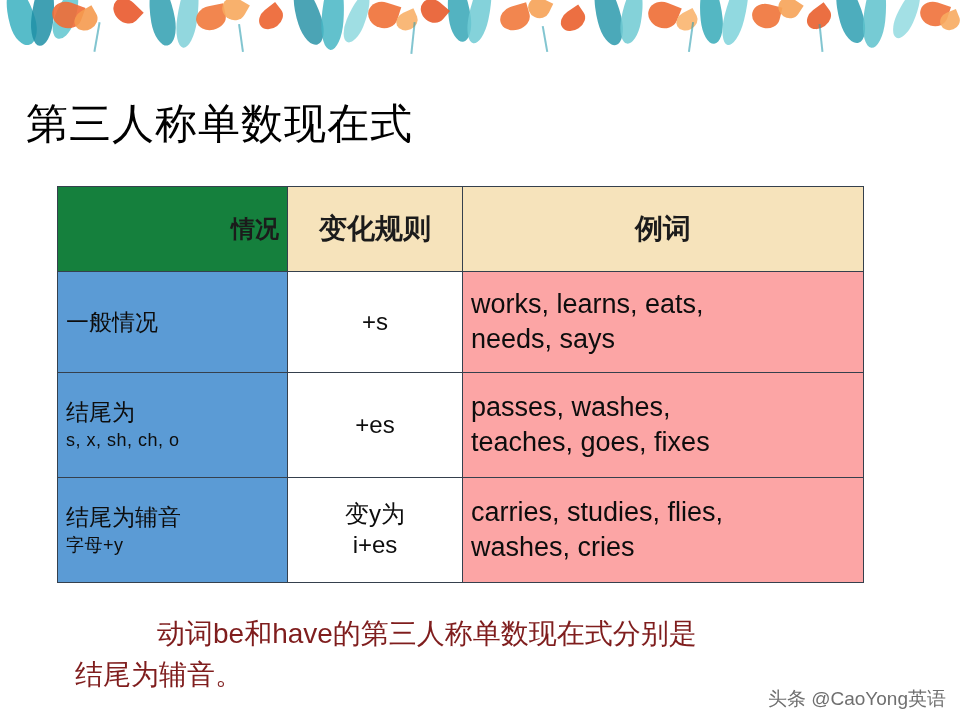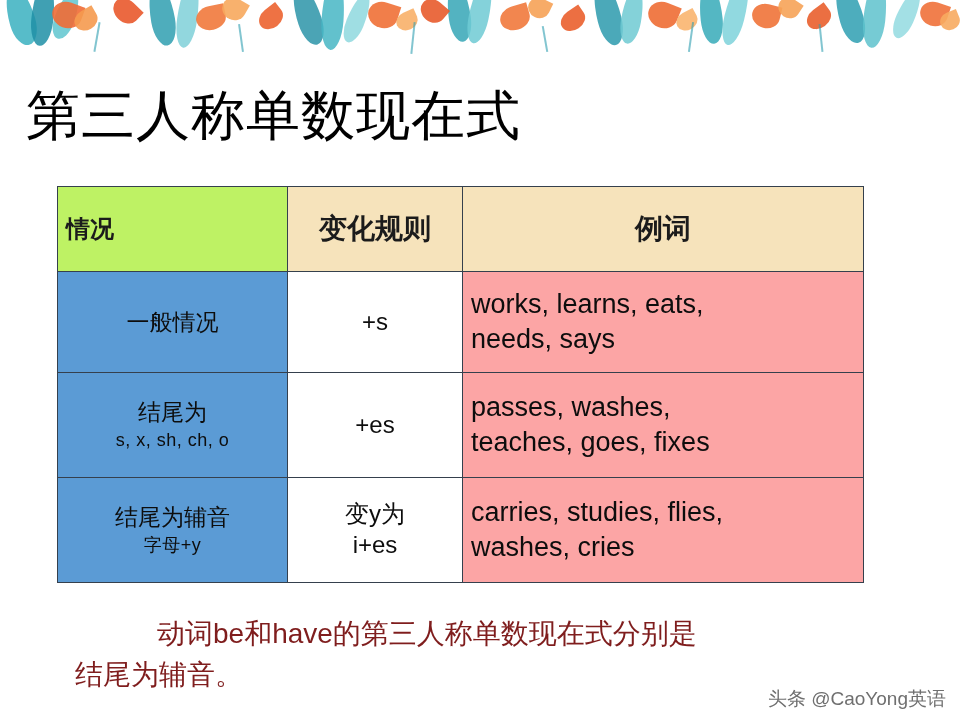--- a/index.html
+++ b/index.html
@@ -37,22 +37,22 @@
   .banner .stem {
     position: absolute;
     background: #2f9fb0;
     opacity: 0.6;
   }
 
   
   .slide-title {
     position: absolute;
     left: 26px;
-    top: 80px;
-    font-size: 54px;
+    top: 96px;
+    font-size: 42px;
     color: #000000;
     letter-spacing: 1px;
     white-space: nowrap;
   }
 
   
   .table-wrap {
     position: absolute;
     left: 57px;
     top: 186px;
@@ -66,35 +66,34 @@
   table.rules td, table.rules th {
     border: 1px solid #35404d;
     vertical-align: middle;
     padding: 4px 8px;
   }
   col.c1 { width: 230px; }
   col.c2 { width: 175px; }
   col.c3 { width: 401px; }
 
   .hdr-blue {
-    background: #bef264;
-    text-align: left;
+    background: #15803d;
+    text-align: right;
     font-size: 24px;
     color: #1b1b1b;
     height: 76px;
   }
   .hdr-cream {
     background: #f6e3bb;
     text-align: center;
     font-size: 28px;
     color: #1b1b1b;
   }
   .cell-blue {
     background: #5b9bd5;
-    text-align: center;
     color: #0d0d0d;
     font-size: 23px;
     line-height: 1.25;
   }
   .cell-blue .sub {
     display: block;
     font-size: 18px;
     letter-spacing: 0.5px;
     margin-top: 2px;
   }

